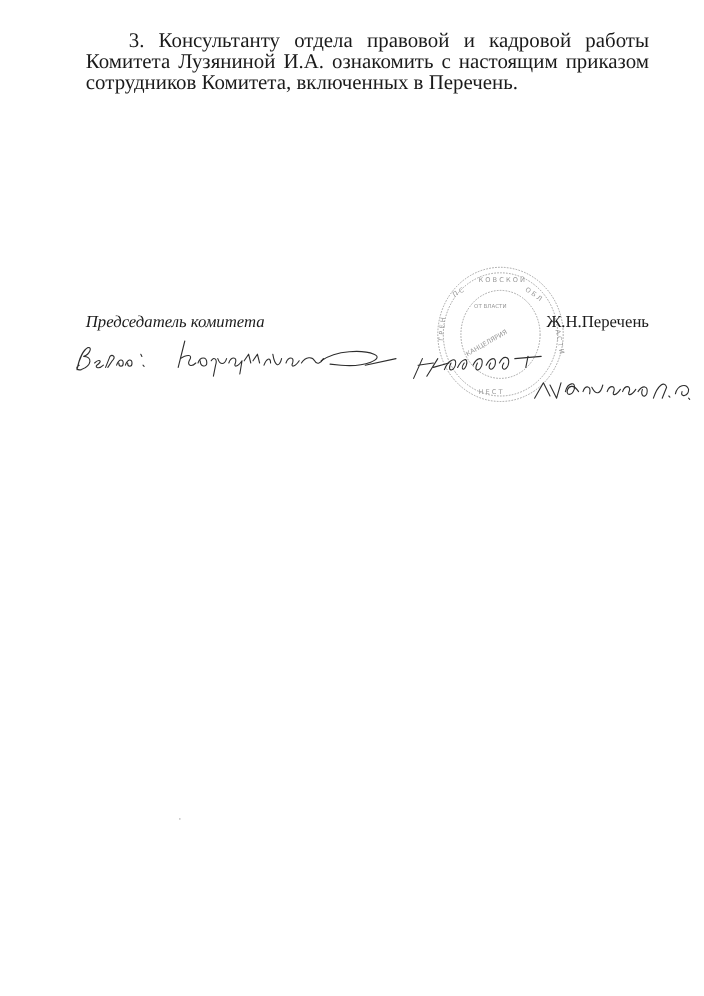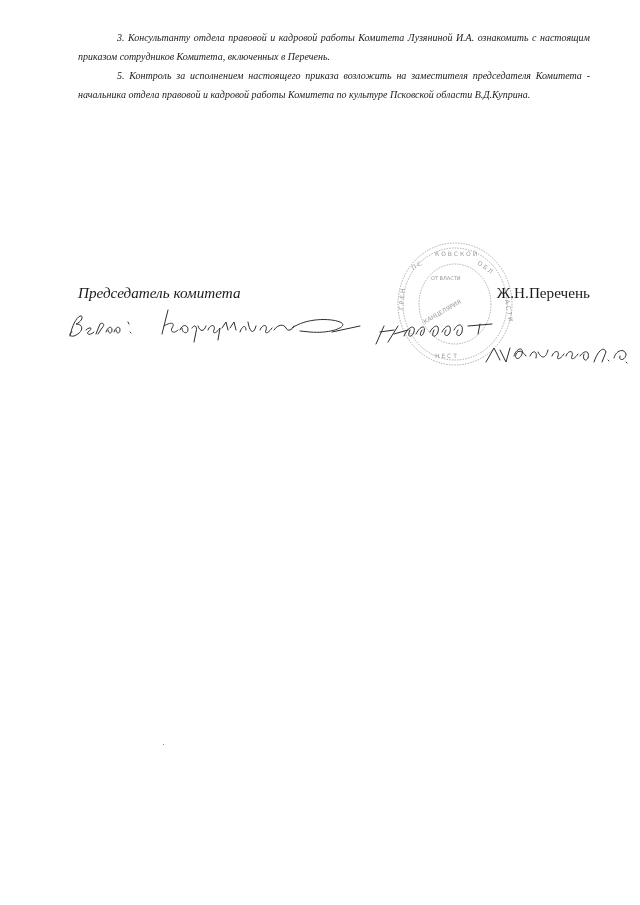--- a/index.html
+++ b/index.html
@@ -19,24 +19,23 @@
       position: absolute;
       left: 0; top: 0;
       width: 640px; height: 905px;
       background: #ffffff;
     }
     .body-text {
       position: absolute;
       left: 78px;
       top: 28px;
       width: 512px;
-      font-size: 10px;
+      font-size: 19px;
       line-height: 19px;
       text-align: justify;
-      font-style: italic;
     }
     .para {
       margin: 0;
       text-indent: 39px;
     }
     .signature-row {
       position: absolute;
       left: 78px;
       top: 283px;
       width: 512px;
@@ -79,21 +78,20 @@
       background: #888;
     }
   </style>
 </head>
 <body>
 
 <div class="page">
 
   <div class="body-text">
     <p class="para">3. Консультанту отдела правовой и кадровой работы Комитета Лузяниной И.А. ознакомить с настоящим приказом сотрудников Комитета, включенных в Перечень.</p>
-    <p class="para">5. Контроль за исполнением настоящего приказа возложить на заместителя председателя Комитета - начальника отдела правовой и кадровой работы Комитета по культуре Псковской области В.Д.Куприна.</p>
   </div>
 
   <svg class="stamp" viewBox="0 0 120 128">
     <g fill="none" stroke="#9a9a9a" stroke-width="0.8" stroke-dasharray="1.5 1.2">
       <ellipse cx="60" cy="64" rx="57" ry="61"></ellipse>
       <ellipse cx="60" cy="64" rx="52" ry="56"></ellipse>
       <ellipse cx="60" cy="64" rx="36" ry="40"></ellipse>
     </g>
     <g fill="#9a9a9a" font-family="DejaVu Sans, sans-serif" font-size="6">
       <text x="40" y="16">К О В С К О Й</text>

